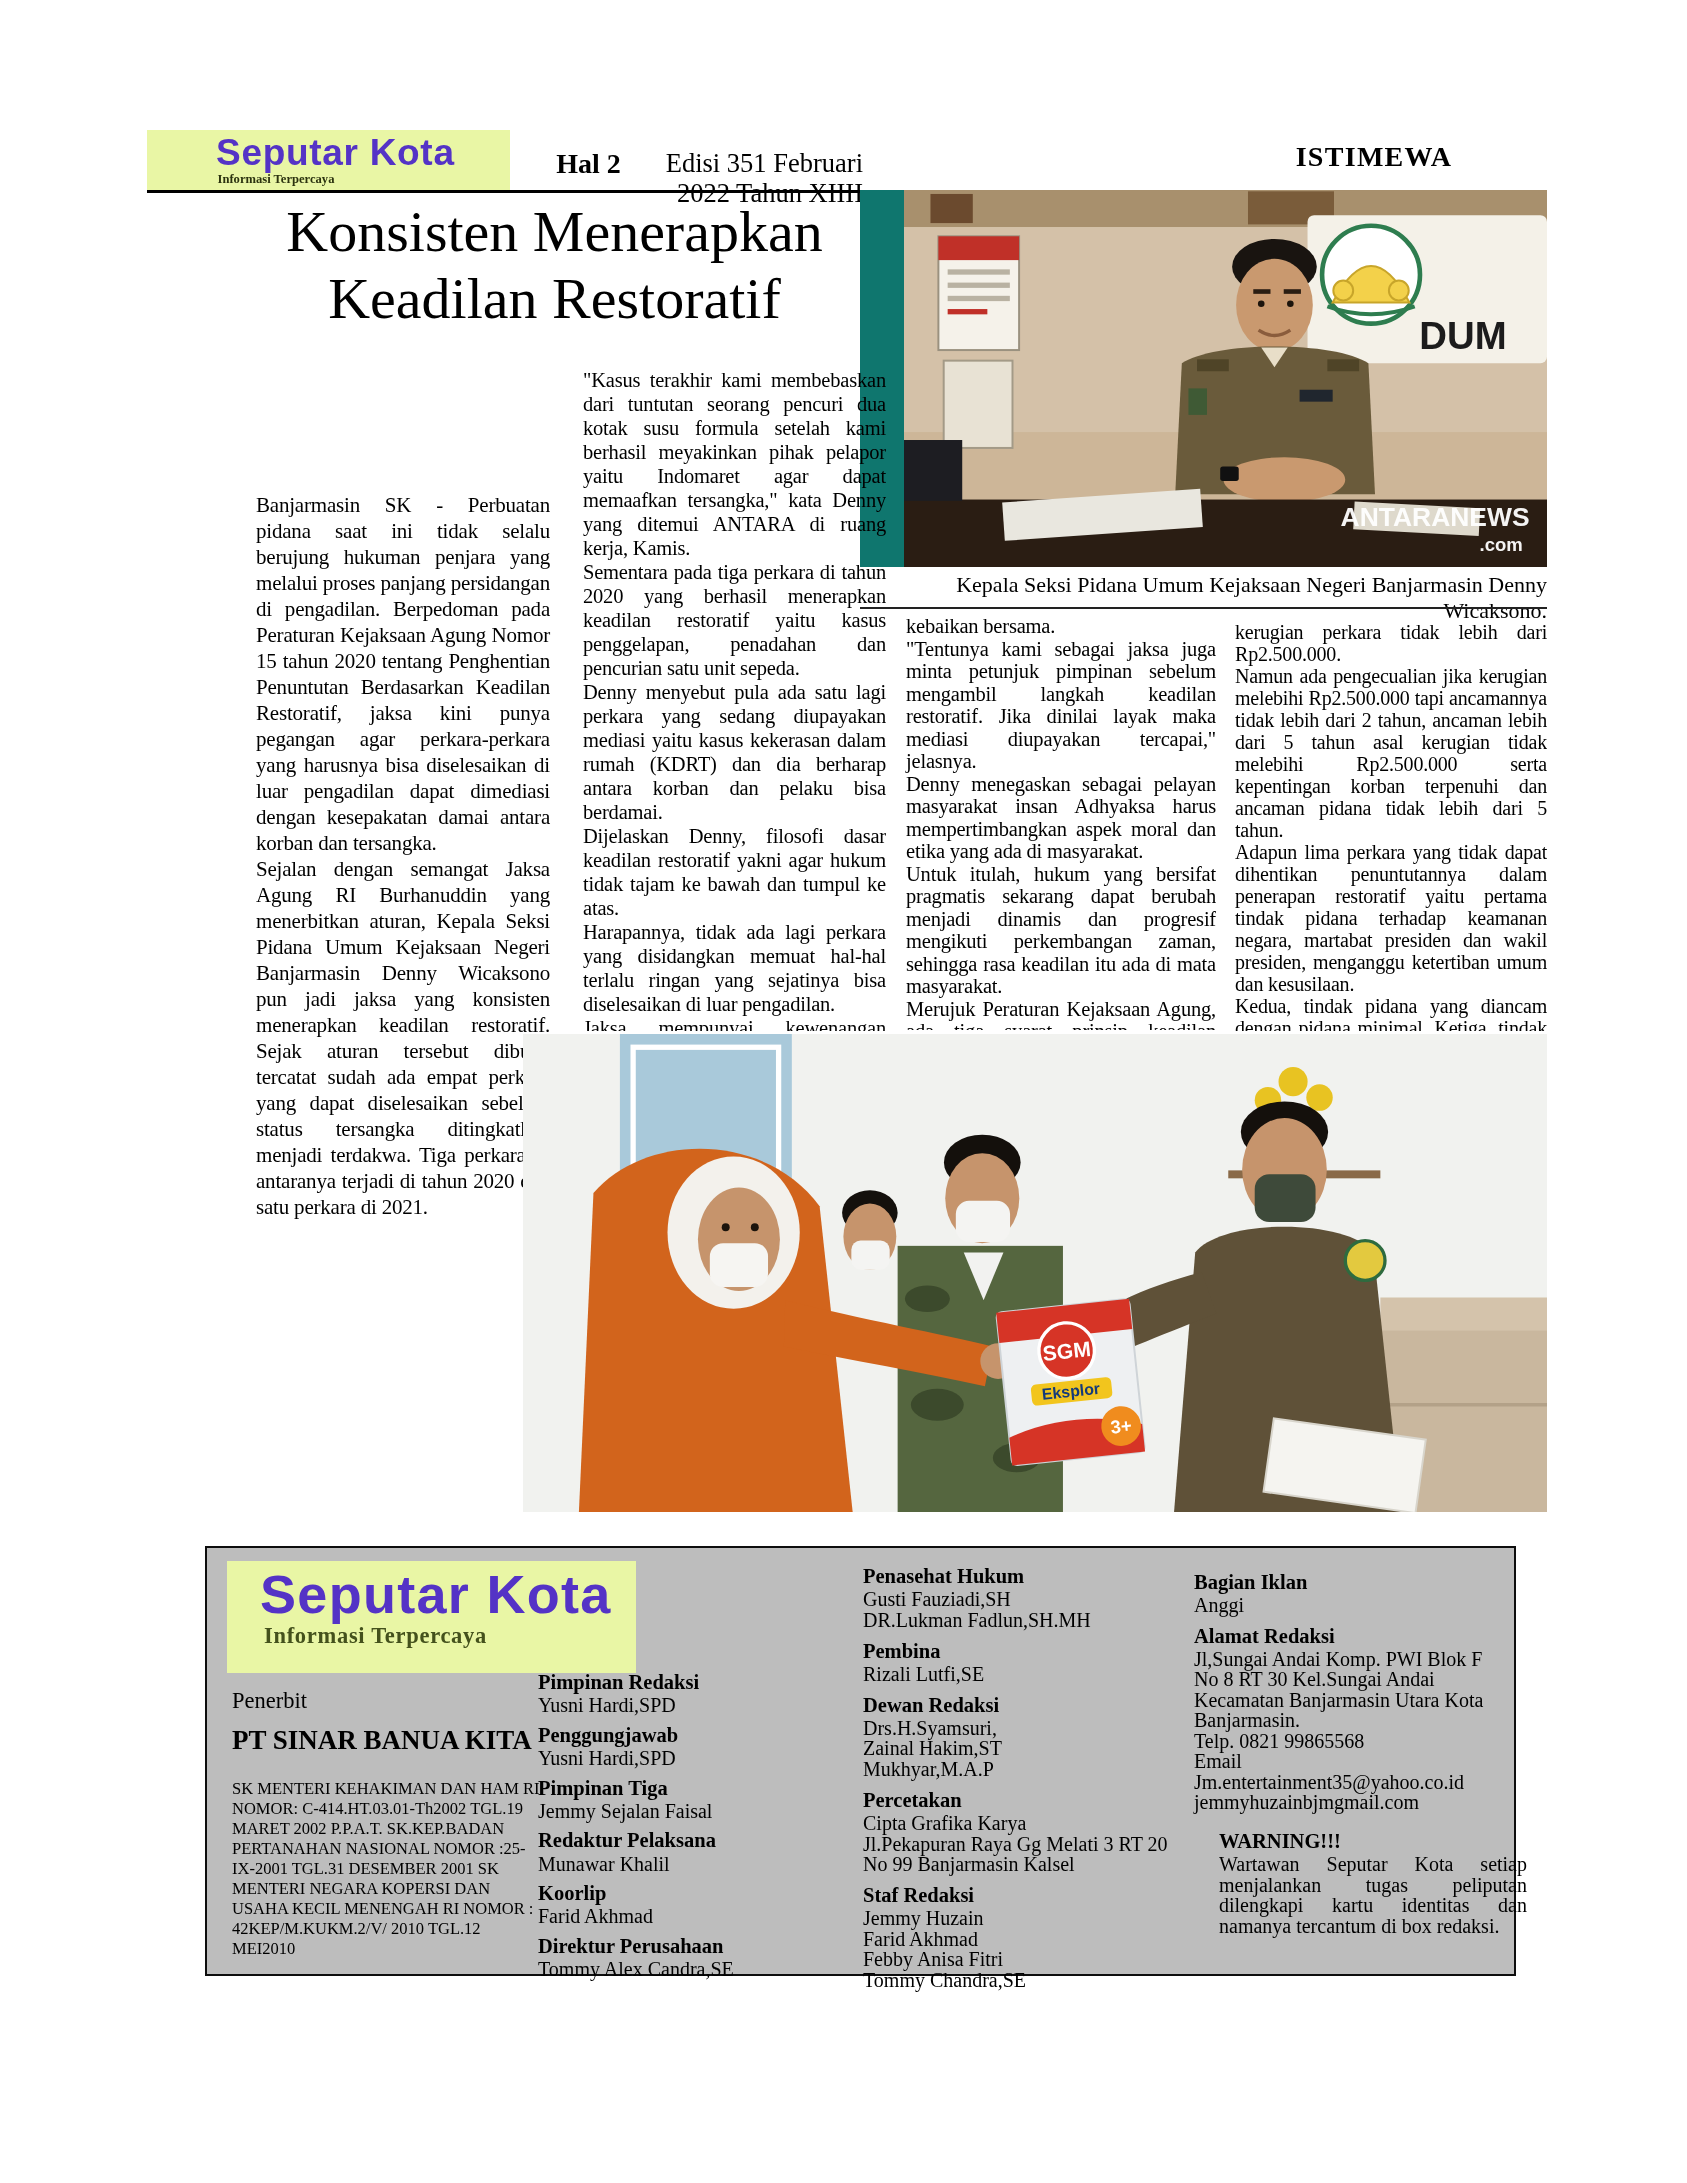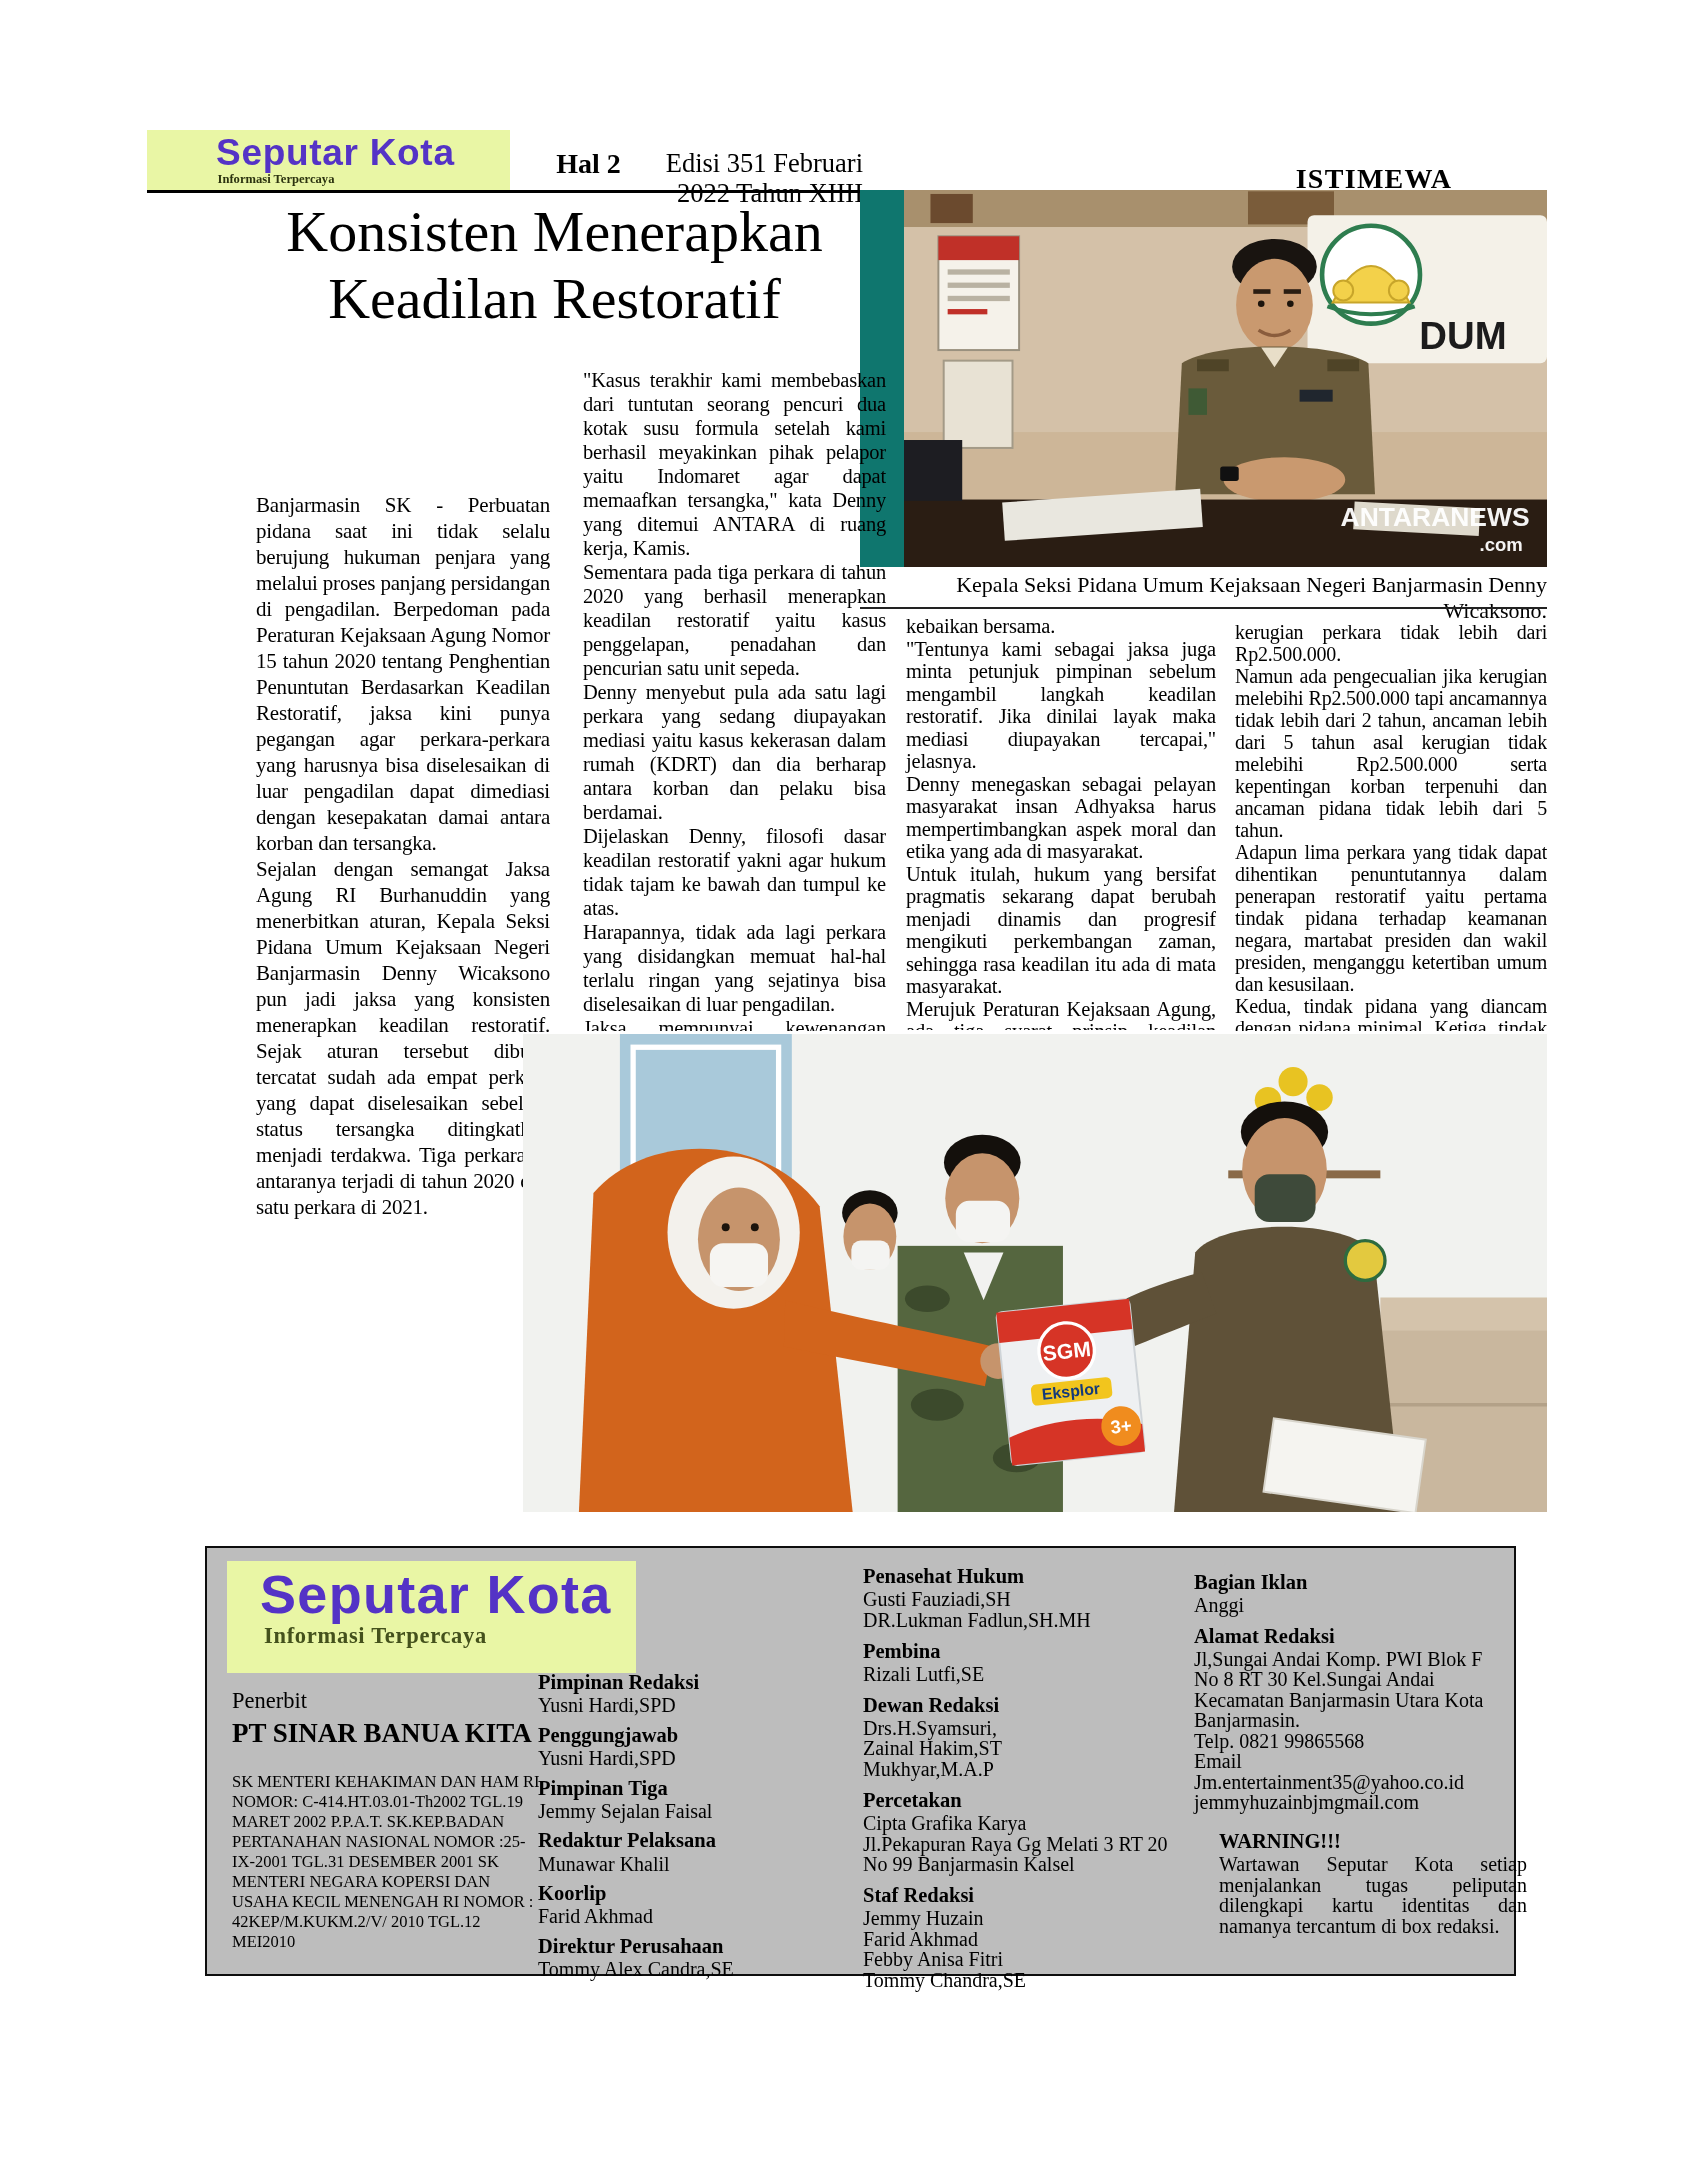--- a/index.html
+++ b/index.html
@@ -7,21 +7,21 @@
        font-family:"Liberation Serif", serif;color:#000;overflow:hidden;}
   .abs{position:absolute;padding-left:44px;}
 
   
   #hdr-logo{left:147px;top:130px;width:319px;height:60px;background:#e9f6a5;}
   #hdr-logo .logo-title{font-family:"Liberation Sans",sans-serif;font-weight:bold;
       color:#5433c6;font-size:37px;line-height:38px;padding:4px 0 0 25px;letter-spacing:0.7px;}
   #hdr-logo .logo-tag{font-size:12.6px;font-weight:bold;color:#2c330f;padding-left:26.5px;}
   #hdr-hal{left:495px;top:148px;width:99px;font-size:28px;font-weight:bold;text-align:center;}
   #hdr-edisi{left:621px;top:148px;width:198px;font-size:26.5px;line-height:30px;text-align:right;}
-  #hdr-istimewa{left:1244px;top:163px;width:172px;font-size:28px;font-weight:bold;letter-spacing:1.3px;text-align:center;}
+  #hdr-istimewa{left:1244px;top:141px;width:172px;font-size:28px;font-weight:bold;letter-spacing:1.3px;text-align:center;}
   #hdr-rule{left:147px;top:190px;width:1340px;height:2.6px;background:#000;}
 
   
   #headline{left:198px;top:198px;width:625px;text-align:center;font-size:58px;line-height:67px;}
 
   
   #top-photo{left:860px;top:190px;width:643px;height:377px;background:#0f766e;}
   #top-photo svg,#bottom-photo svg{display:block;width:100%;height:100%;}
   #photo-caption{left:860px;top:572px;width:643px;text-align:right;font-size:22px;}
   #caption-rule{left:860px;top:607px;width:643px;height:2px;background:#222;}
@@ -37,21 +37,21 @@
   
   #footer{left:205px;top:1546px;width:1311px;height:430px;background:#bdbdbd;
           border:2.6px solid #0d0d0d;box-sizing:border-box;}
   #f-logo{left:20px;top:13.2px;width:409px;height:112px;background:#e9f6a5;position:absolute;}
   #f-logo .logo-title{font-family:"Liberation Sans",sans-serif;font-weight:bold;color:#5433c6;
       font-size:54px;line-height:57px;padding:5.3px 0 0 33px;letter-spacing:1.3px;}
   #f-logo .logo-tag{font-size:22.5px;font-weight:bold;color:#44511c;padding-left:37px;letter-spacing:0.7px;}
   .f-col{position:absolute;}
   #f-col1{left:25px;top:140px;width:314px;}
   #f-col1 .penerbit{font-size:22.5px;margin:0;}
-  #f-col1 .publisher{font-size:27px;font-weight:bold;margin:4px 0 0;}
+  #f-col1 .publisher{font-size:27px;font-weight:bold;margin:11px 0 0;}
   #f-col1 .sk{font-size:16.5px;line-height:20px;margin-top:22.5px;}
   #f-col2{left:331px;top:123px;width:311px;}
   #f-col3{left:656px;top:17px;width:311px;}
   #f-col4{left:987px;top:22.5px;width:308px;}
   #f-warning{left:987px;top:282px;width:308px;margin-left:25px;}
   .f-sec{margin-bottom:9.3px;}
   #f-col2 .f-sec{margin-bottom:8px;}
   .f-head{font-size:20.5px;font-weight:bold;margin:0 0 1.3px;}
   .f-line{font-size:20px;line-height:20.5px;margin:0;}
   #f-warning .f-line{text-align:justify;}

